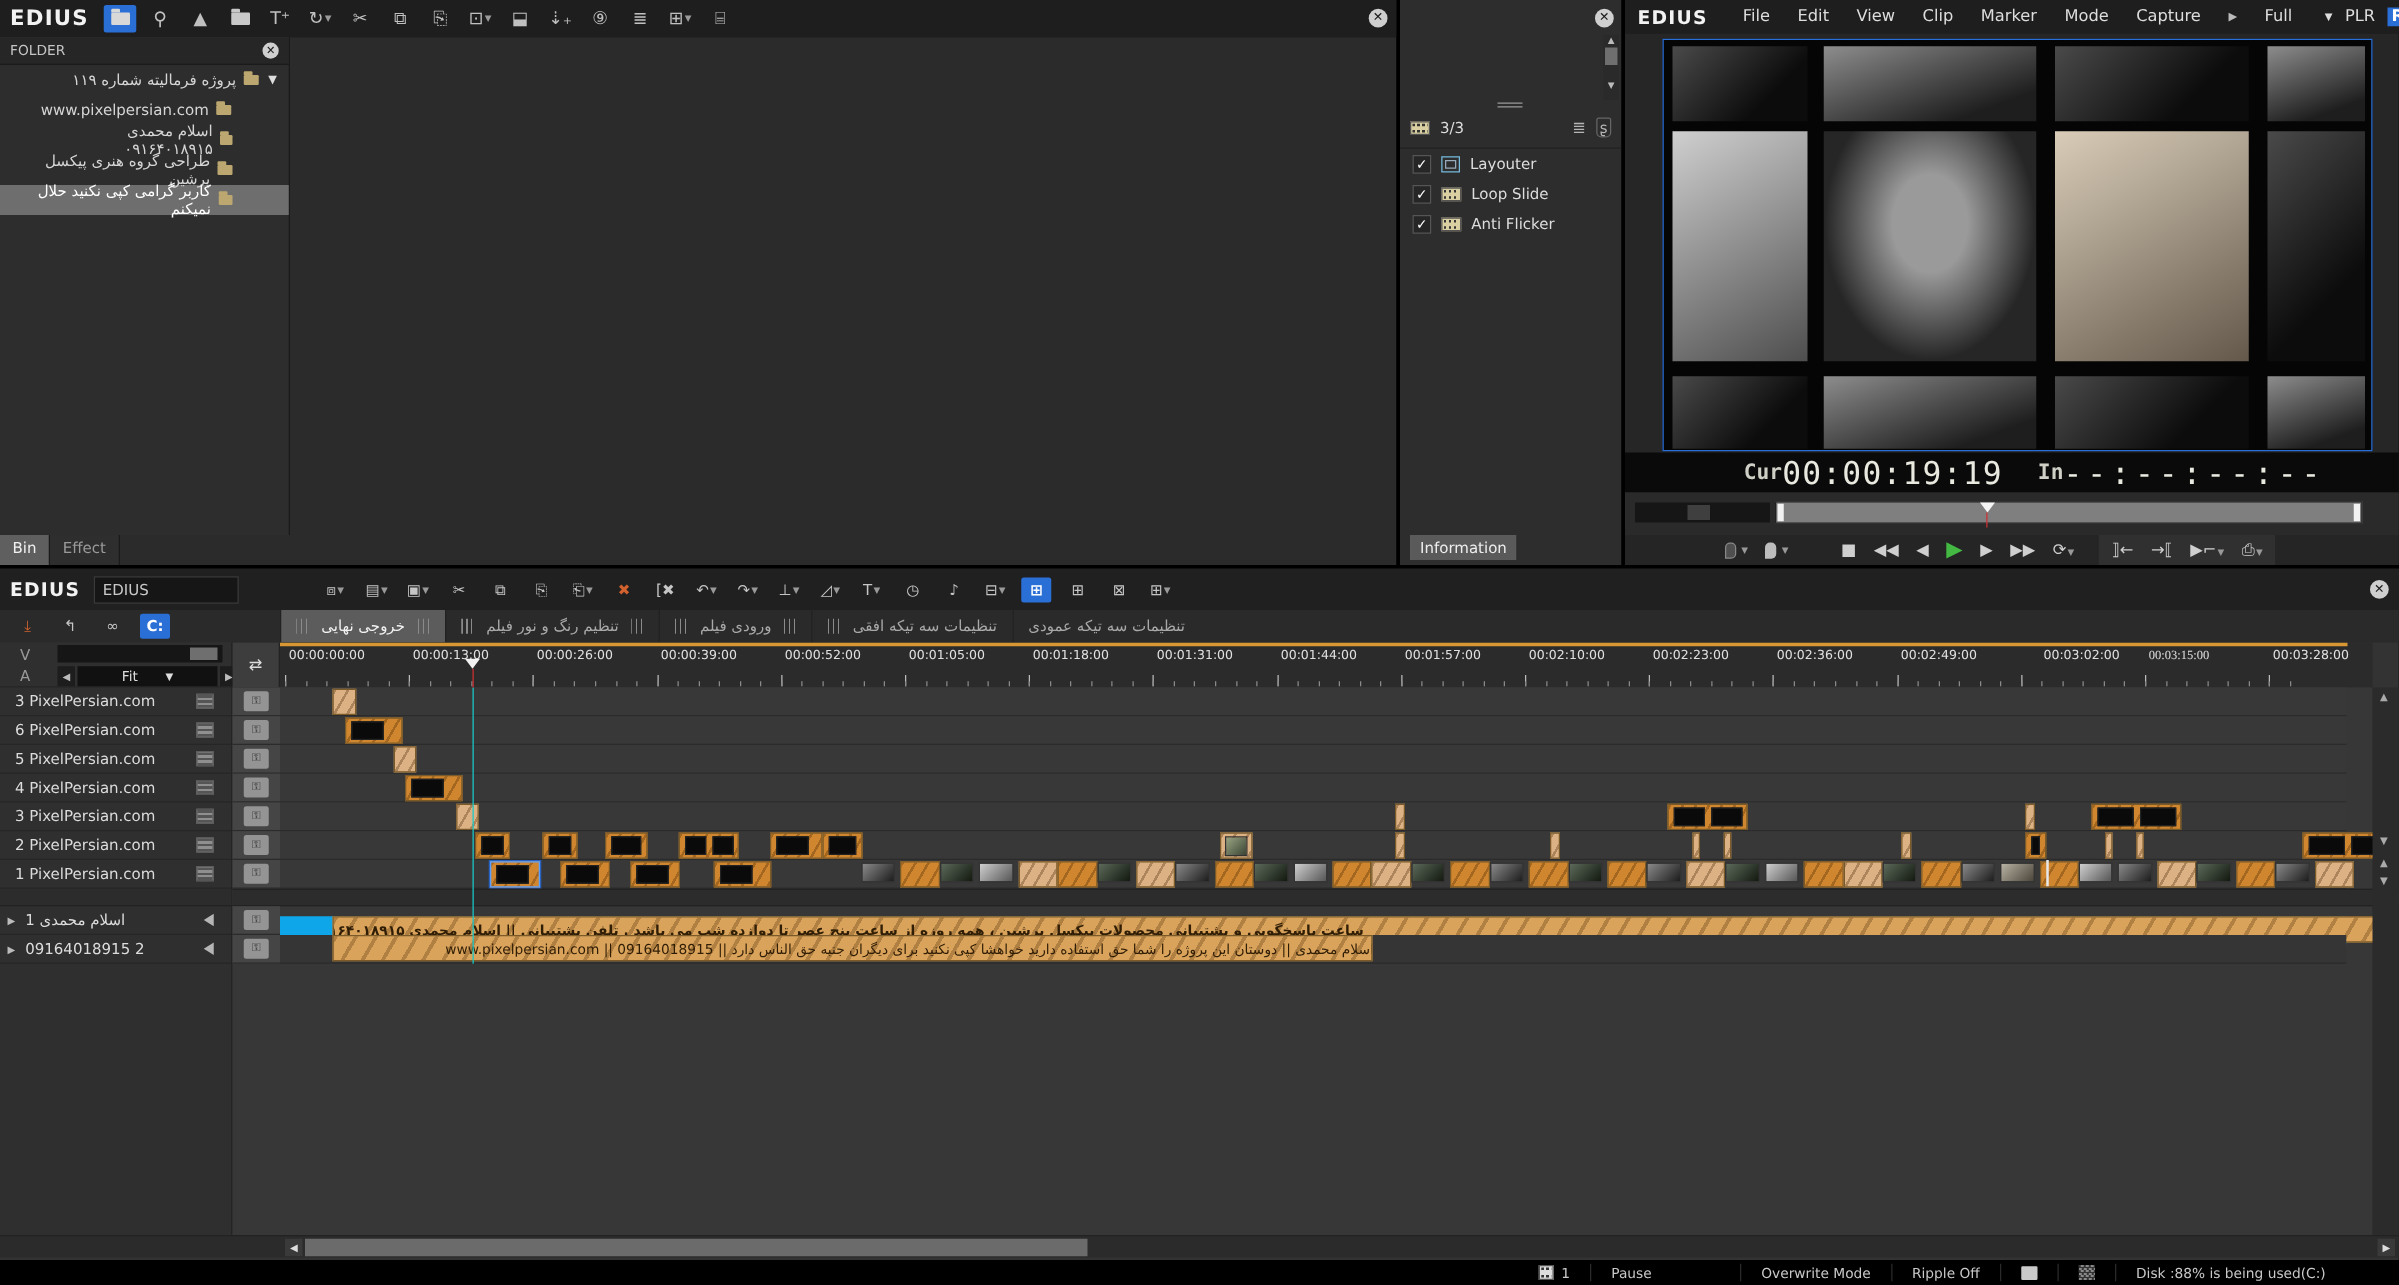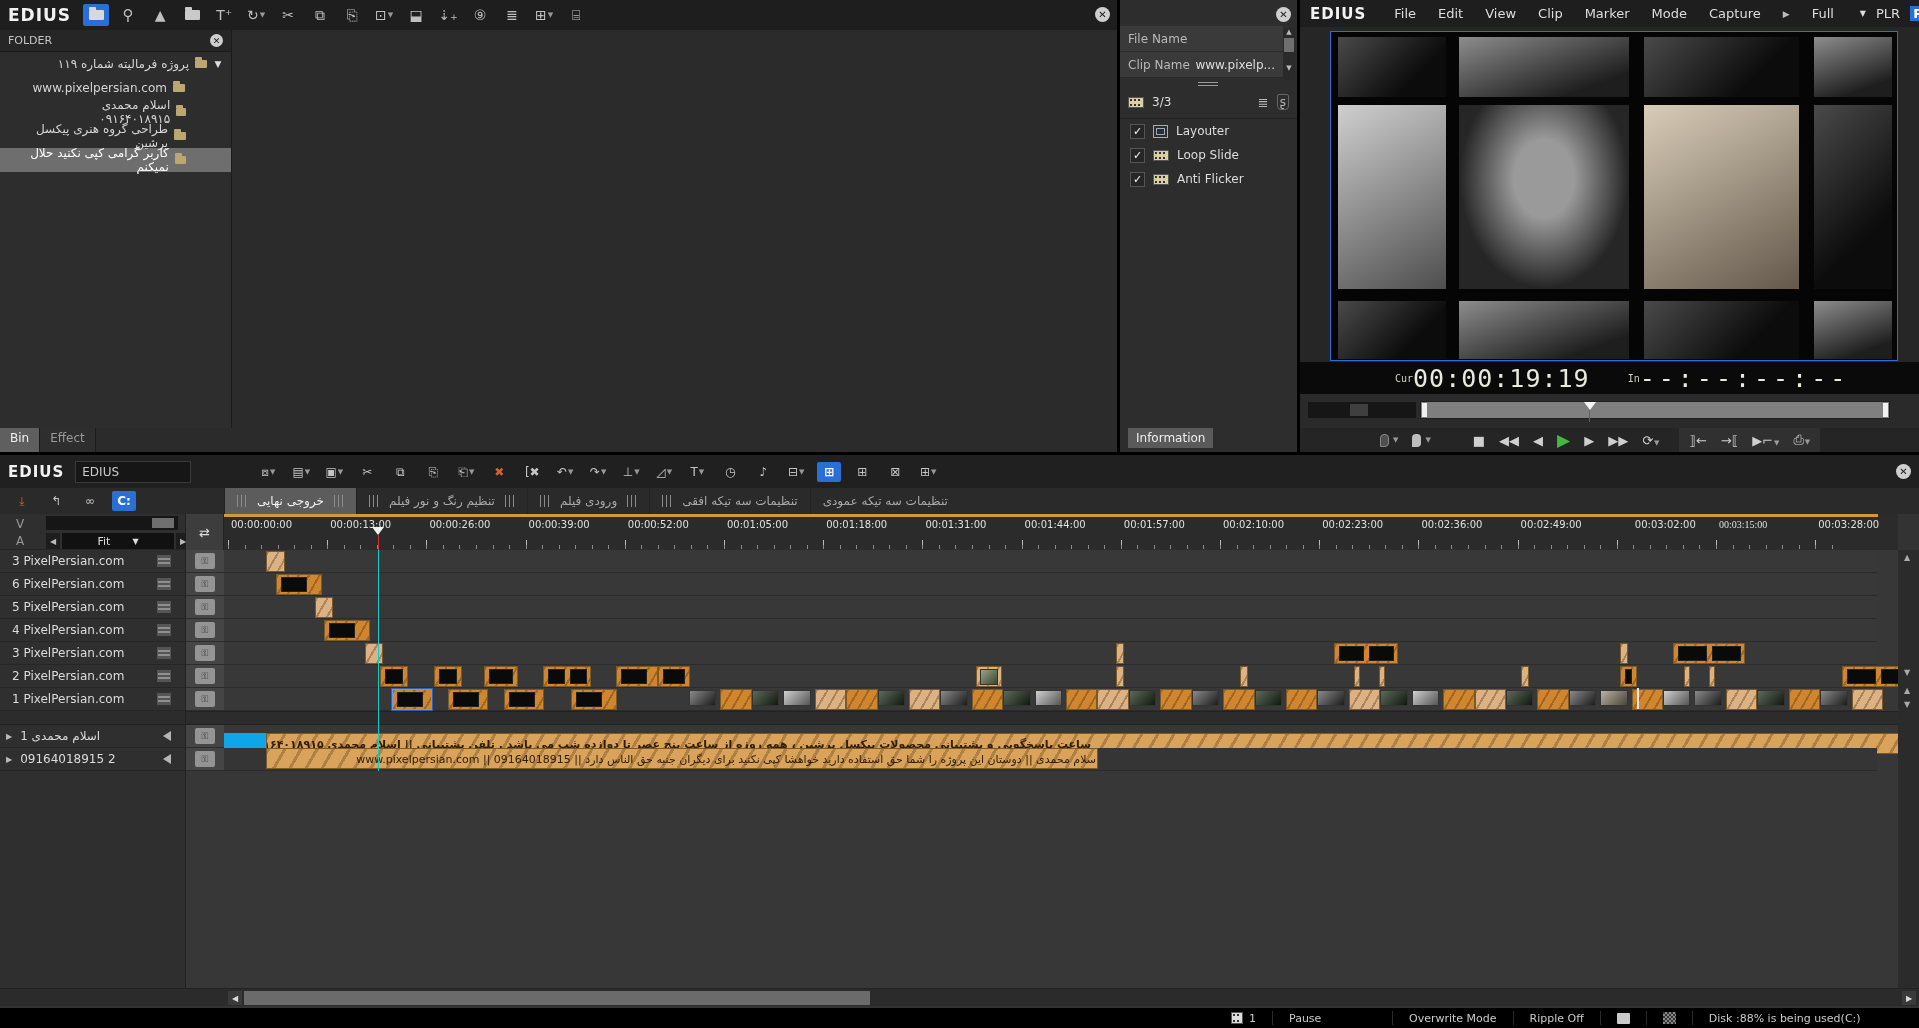--- a/index.html
+++ b/index.html
@@ -68,21 +68,21 @@
   #video-area { left:30px; top:31px; width:568px; height:330px; background:#050505;
     border:1px solid #2a6fd6; overflow:hidden; }
   .ph { position:absolute; }
   .tone-dark  { background:linear-gradient(135deg,#4a4a4a,#0c0c0c 70%); }
   .tone-mid   { background:linear-gradient(160deg,#8d8d8d,#1e1e1e 80%); }
   .tone-light { background:linear-gradient(150deg,#cfcfcf,#4e4e4e); }
   .tone-warm  { background:linear-gradient(150deg,#d9cdb9,#63584a); }
   .tone-arch  { background:radial-gradient(ellipse at 50% 40%, #9a9a9a 0 25%, #262626 70%); }
   #tc-bar { left:0; top:362px; width:619px; height:32px; background:#0a0a0a; color:#e9e9e0;
     display:flex; align-items:center; font-family:"DejaVu Sans Mono", monospace; }
-  .tc-lab { font-size:10px; color:#cfcfc6; }
+  .tc-lab { font-size:17px; color:#cfcfc6;font-weight:bold; }
   .tc-big { font-size:25px; letter-spacing:1px; }
   #seek-row { left:0; top:394px; width:619px; height:34px; background:#2a2a2a; }
   #shuttle { left:8px; top:8px; width:108px; height:16px; background:#161616; }
   #shuttle .th { position:absolute; left:42px; top:2px; width:18px; height:12px; background:#3f3f3f;}
   #seekbar { left:120px; top:7px; width:470px; height:18px; background:#7f7f7f;
     border:1px solid #202020; }
   .cap { position:absolute; top:1px; width:5px; height:14px; background:#f2f2f2; }
   #pv-playhead { left:163px; top:0; }
   #pv-playhead .tri { width:0; height:0; border-left:6px solid transparent;
     border-right:6px solid transparent; border-top:8px solid #f5f5f5; }
@@ -241,30 +241,20 @@
       </div>
   </div>
   <div class="abs" id="bin-tabs">
       <span class="btab sel">Bin</span>
       <span class="btab">Effect</span>
     </div>
 </div>
 
 <div class="abs win" id="info-panel">
   <span class="abs close-x" style="right:6px;top:7px">✕</span>
-  <div class="abs" style="left:0;top:26px;width:163px" id="info-rows">
-      <div class="inforow">
-        <span>File Name</span>
-        <span class="val"></span>
-      </div>
-      <div class="inforow">
-        <span>Clip Name</span>
-        <span class="val">www.pixelp...</span>
-      </div>
-    </div>
   <div class="abs" style="right:2px;top:28px;width:12px;height:52px;background:#2a2a2a">
     <div style="text-align:center;font-size:7px;color:#bbb">▲</div>
     <div style="height:14px;background:#6f6f6f;margin:2px 1px"></div>
     <div style="text-align:center;font-size:7px;color:#bbb;margin-top:12px">▼</div>
   </div>
   <div class="abs" style="left:78px;top:82px;width:20px;height:4px;border-top:1px solid #999;border-bottom:1px solid #999"></div>
   <div class="abs" style="left:0;top:90px;width:177px;height:24px;display:flex;align-items:center;gap:8px;padding-left:8px">
     <span class="film"></span>
     <span style="font-size:12px;color:#ddd">3/3</span>
     <span style="margin-left:auto;font-size:13px;color:#b5b5b5">≣</span>
@@ -323,21 +313,21 @@
       <div class="ph tone-warm" style="left: 313px; width: 155px; top: 73px; height: 184px;"></div>
       <div class="ph tone-dark" style="left: 483px; width: 78px; top: 73px; height: 184px;"></div>
       <div class="ph tone-dark" style="left: 7px; width: 108px; top: 269px; height: 58px;"></div>
       <div class="ph tone-mid" style="left: 128px; width: 170px; top: 269px; height: 58px;"></div>
       <div class="ph tone-dark" style="left: 313px; width: 155px; top: 269px; height: 58px;"></div>
       <div class="ph tone-mid" style="left: 483px; width: 78px; top: 269px; height: 58px;"></div>
     </div>
   <div class="abs" id="tc-bar">
     <span class="tc-lab" style="margin-left:95px">Cur</span>
     <span class="tc-big">00:00:19:19</span>
-    <span class="tc-lab" style="margin-left:38px">In</span>
+    <span class="tc-lab" style="margin-left:28px">In</span>
     <span class="tc-big" style="letter-spacing:4px">--:--:--:--</span>
   </div>
   <div class="abs" id="seek-row">
     <div class="abs" id="shuttle">
         <span class="th"></span>
       </div>
     <div class="abs" id="seekbar">
       <span class="cap" style="left:1px"></span>
         <span class="cap" style="right:1px"></span>
       <span class="abs" id="pv-playhead">

